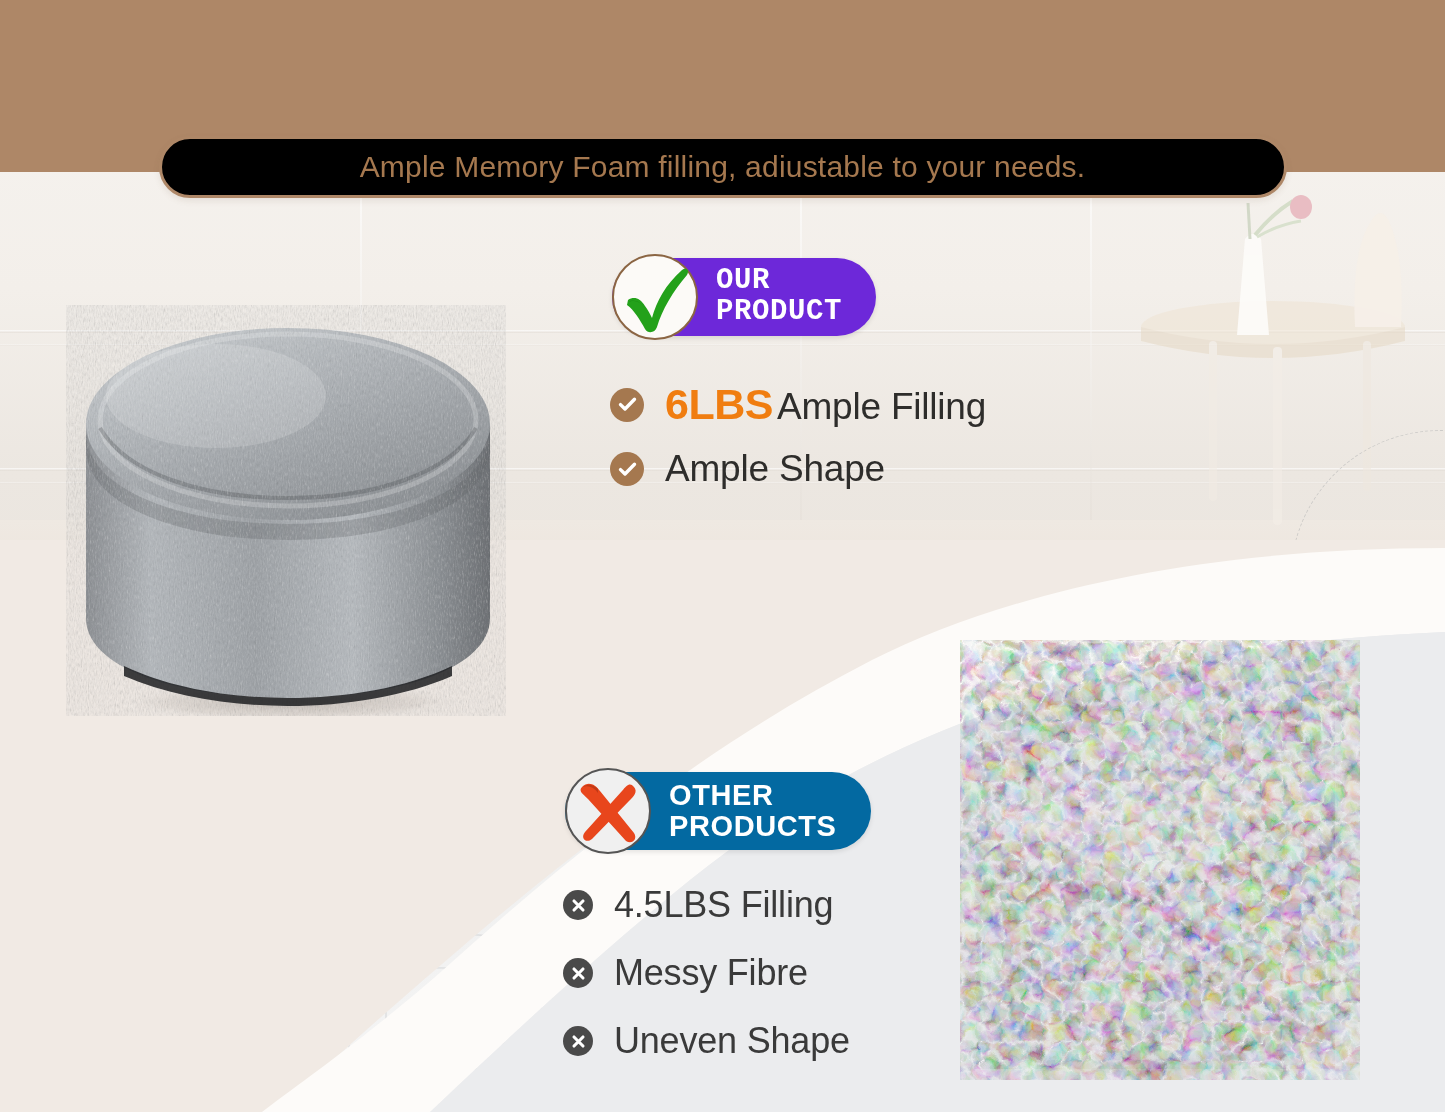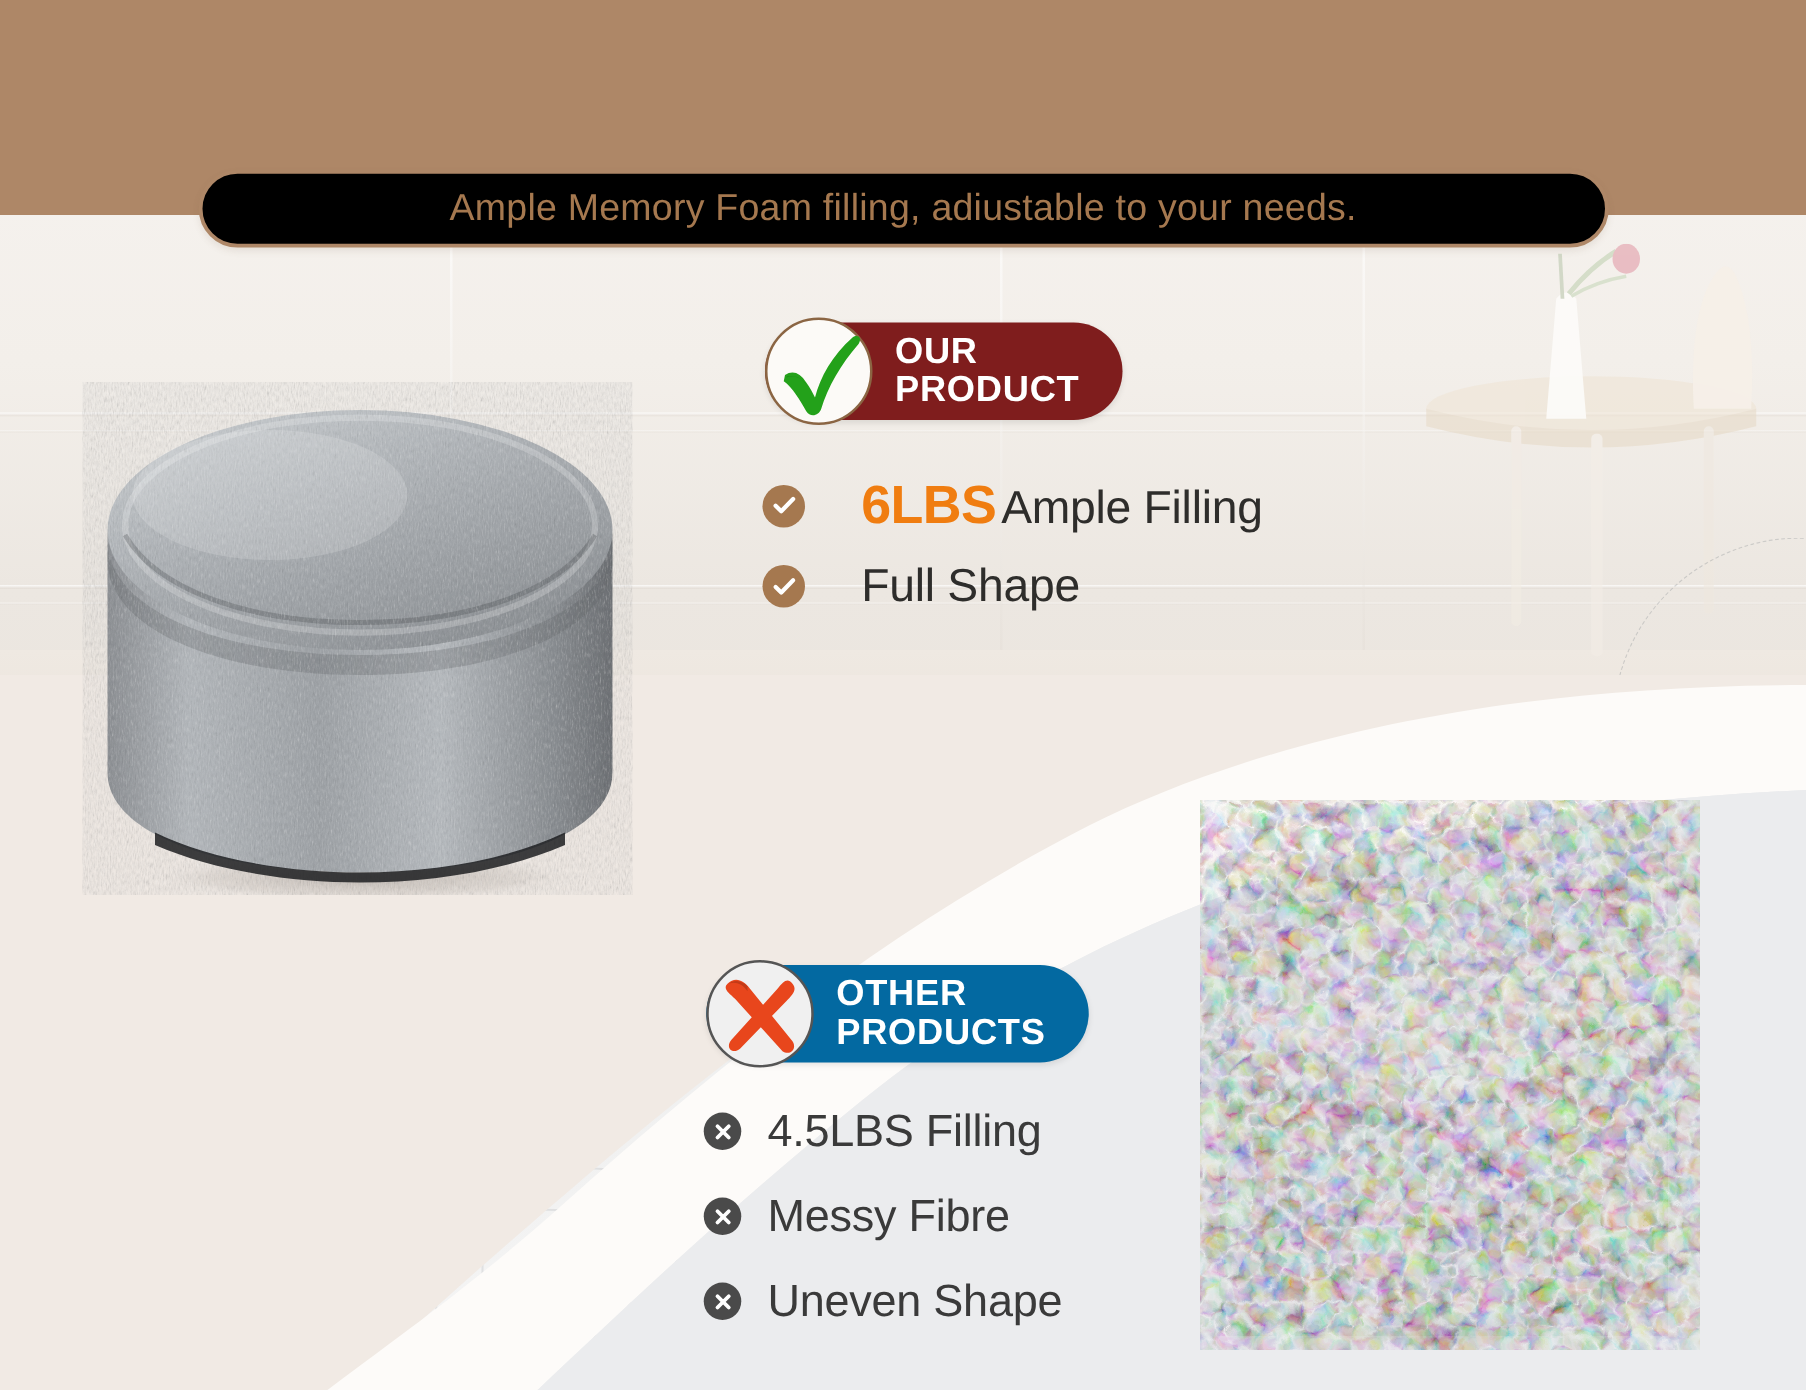--- a/index.html
+++ b/index.html
@@ -195,41 +195,41 @@
     width: 86px; height: 86px;
     border-radius: 50%;
     background: #fcfaf7;
     display: flex;
     align-items: center;
     justify-content: center;
     overflow: visible;
   }
 
   .badge-ours      { left: 612px; top: 258px; }
-  .badge-ours .badge-pill { background: #7f1d1d; }
+  .badge-ours .badge-pill { background: #6d28d9; font-family: Liberation Mono, monospace; }
   .badge-ours .badge-mark { border: 2px solid #8b6543; }
 
   .badge-other     { left: 565px; top: 772px; }
   .badge-other .badge-pill { background: #0369a1; }
   .badge-other .badge-mark { border: 2px solid #555555; background: #f0f0f0; }
 
   
   .feature-list {
     position: absolute;
     z-index: 10;
   }
   .list-ours  { left: 610px; top: 380px; }
   .list-other { left: 563px; top: 884px; }
 
   .feature-row {
     display: flex;
     align-items: center;
     margin-bottom: 18px;
   }
-  .list-ours .feature-row  { margin-bottom: 19px; gap: 24px; }
+  .list-ours .feature-row  { margin-bottom: 19px; }
   .list-other .feature-row { margin-bottom: 26px; }
 
   .feature-icon {
     flex: 0 0 auto;
     width: 34px; height: 34px;
     border-radius: 50%;
     display: flex;
     align-items: center;
     justify-content: center;
     margin-right: 21px;
@@ -494,21 +494,21 @@
       <span class="feature-text"><span class="highlight-lbs">6LBS</span><span>Ample Filling</span></span>
     </div>
 
 
     <div class="feature-row">
       <span class="feature-icon icon-check">
         <svg width="21" height="21" viewBox="0 0 21 21" aria-hidden="true">
           <path d="M3.5 10.6 L8 15 L17.5 5.2" fill="none" stroke="#ffffff" stroke-width="3.4" stroke-linecap="round" stroke-linejoin="round"></path>
         </svg>
       </span>
-      <span class="feature-text">Full Shape</span>
+      <span class="feature-text">Ample Shape</span>
     </div>
   </div>
 
   <div class="badge badge-other">
     <div class="badge-pill">
       <span>OTHER</span>
       <span>PRODUCTS</span>
     </div>
     <div class="badge-mark">
       <svg width="80" height="80" viewBox="0 0 80 80" aria-hidden="true">

